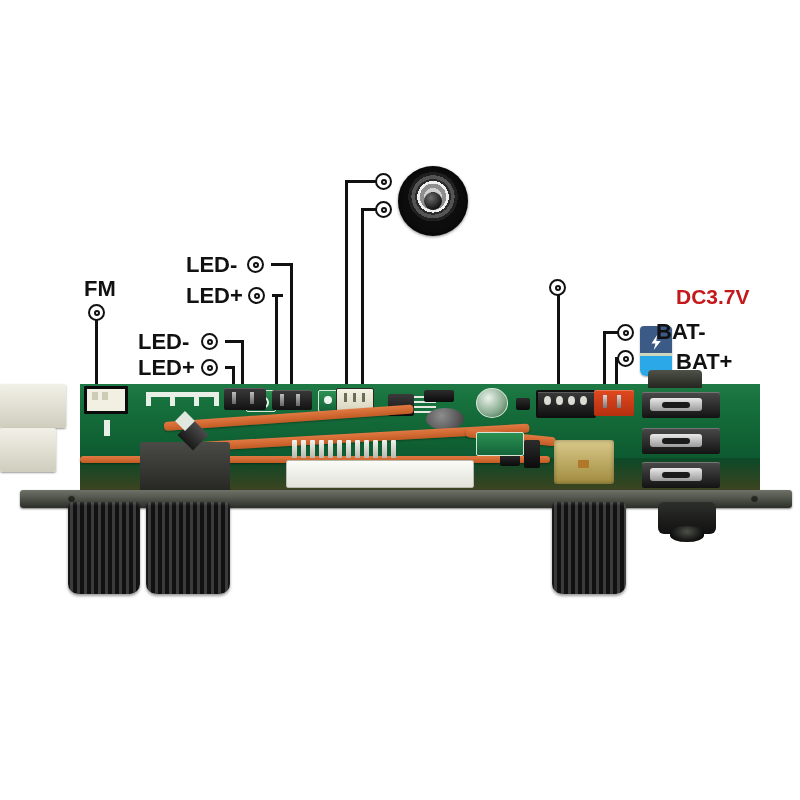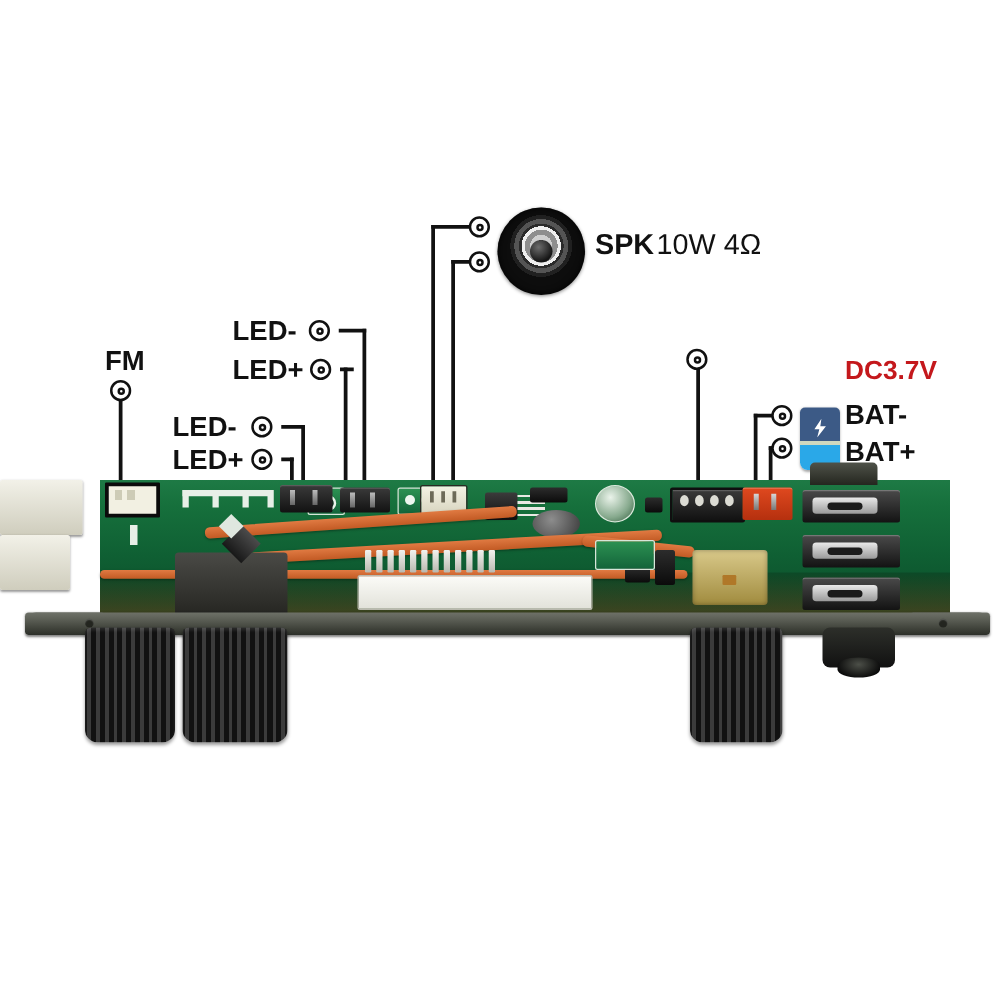--- a/index.html
+++ b/index.html
@@ -13,21 +13,21 @@
 
   #lbl-fm        {left:84px;  top:278px; font-size:22px;}
   #lbl-led-u-neg {left:186px; top:254px; font-size:22px;}
   #lbl-led-u-pos {left:186px; top:285px; font-size:22px;}
   #lbl-led-l-neg {left:138px; top:331px; font-size:22px;}
   #lbl-led-l-pos {left:138px; top:357px; font-size:22px;}
   #lbl-spk       {left:476px; top:184px; font-size:23px;}
   #lbl-spk .w    {font-weight:400;margin-left:2px;}
   #lbl-mic       {left:459px; top:250px; font-size:21px;}
   #lbl-dc        {left:676px; top:286px; font-size:21px;color:#c4181c;}
-  #lbl-bat-neg   {left:676px; top:321px; font-size:22px;}
+  #lbl-bat-neg   {left:656px; top:321px; font-size:22px;}
   #lbl-bat-pos   {left:676px; top:351px; font-size:22px;}
 
   
   .dot{position:absolute;width:17px;height:17px;border-radius:50%;
        border:2.6px solid #111;background:#fff;box-sizing:border-box;}
   .dot::after{content:"";position:absolute;left:50%;top:50%;
        width:6px;height:6px;margin:-3px 0 0 -3px;border-radius:50%;
        border:2px solid #111;box-sizing:border-box;background:#fff;}
 
   
@@ -190,21 +190,20 @@
     <div class="bolt"></div>
     <div class="cap"></div>
   </div>
 
   <div class="lbl" id="lbl-fm">FM</div>
   <div class="lbl" id="lbl-led-u-neg">LED-</div>
   <div class="lbl" id="lbl-led-u-pos">LED+</div>
   <div class="lbl" id="lbl-led-l-neg">LED-</div>
   <div class="lbl" id="lbl-led-l-pos">LED+</div>
 
-  <div class="lbl" id="lbl-spk"><span>SPK</span><span class="w">10W 4Ω</span></div>
 
   <div class="lbl" id="lbl-dc">DC3.7V</div>
   <div class="lbl" id="lbl-bat-neg">BAT-</div>
   <div class="lbl" id="lbl-bat-pos">BAT+</div>
 
   <div id="board">
 
     <div class="pcb" id="pcb-main"></div>
     <div class="pcb-dark"></div>
 

